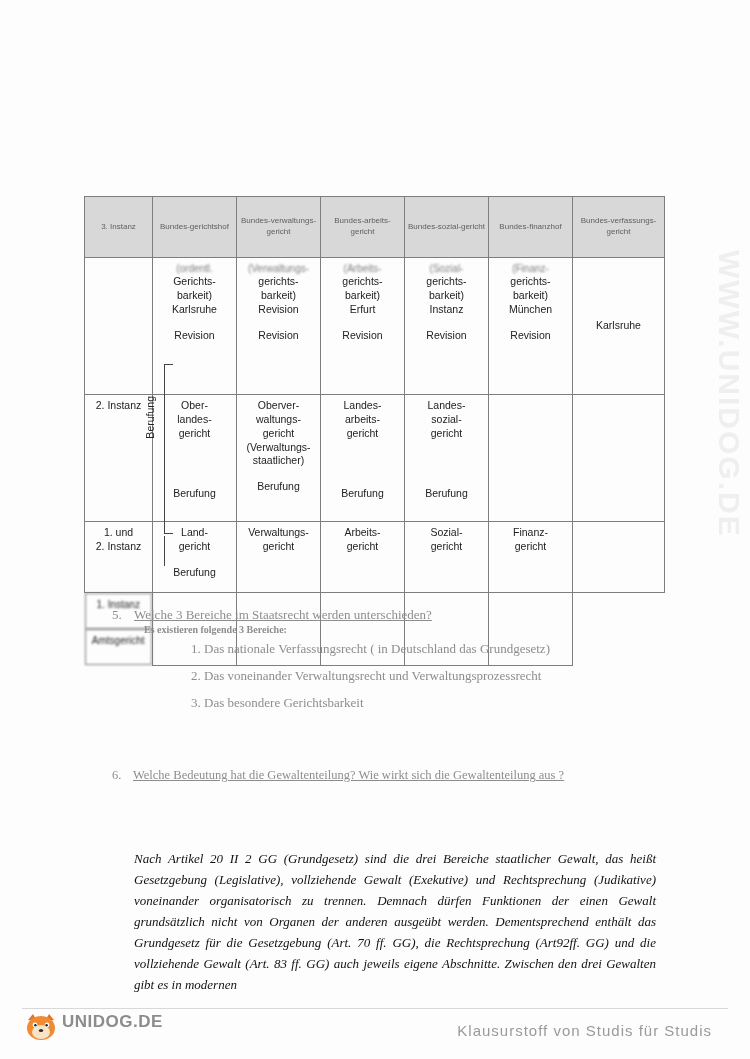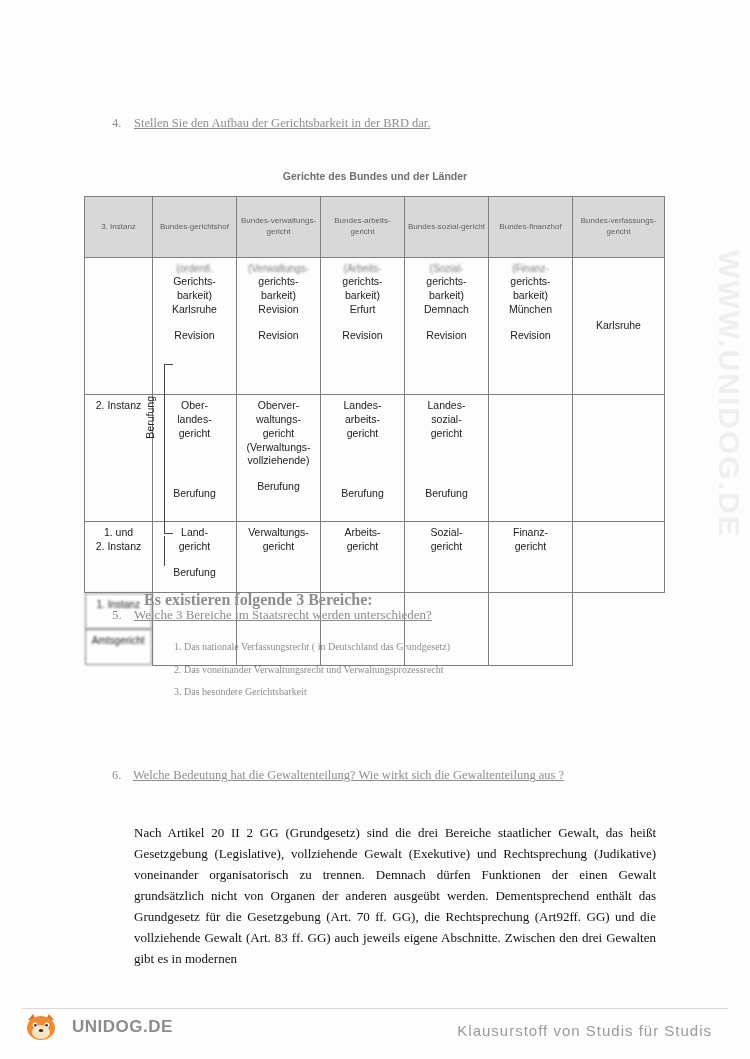--- a/index.html
+++ b/index.html
@@ -157,30 +157,30 @@
     left: 112px;
     top: 607px;
     width: 570px;
     font-size: 13px;
   }
   .q5 .num { display: inline-block; width: 22px; }
   .q5 .txt { text-decoration: underline; }
   .q5-sub {
     position: absolute;
     left: 144px;
-    top: 591px;
-    font-size: 16px;
+    top: 624px;
+    font-size: 10px;
     font-weight: bold;
   }
   .q5-list {
     position: absolute;
-    left: 162px;
+    left: 182px;
     top: 640px;
     width: 500px;
-    font-size: 10px;
+    font-size: 13px;
   }
   .q5-list ol {
     margin: 0;
     padding-left: 22px;
   }
   .q5-list li {
     margin-bottom: 8px;
     line-height: 1.45;
   }
 
@@ -192,43 +192,44 @@
     width: 545px;
     font-size: 12.5px;
     line-height: 1.45;
   }
   .q6 .num { position: absolute; left: 0; top: 0; }
   .q6 .txt { display: block; margin-left: 21px; text-decoration: underline; }
 
   .answer {
     position: absolute;
     left: 134px;
-    top: 822px;
+    top: 848px;
     width: 522px;
     font-size: 13px;
     line-height: 1.62;
     text-align: justify;
     color: #111;
+    font-style: italic;
   }
 
   
   .footer-line {
     position: absolute;
     left: 22px;
     right: 22px;
     top: 1008px;
     border-top: 1px solid #d8d8d8;
   }
   .logo {
     position: absolute;
     left: 24px;
     top: 1012px;
     display: flex;
-    align-items: center;
-    gap: 14px;
+    align-items: flex-start;
+    gap: 4px;
   }
   .logo .fox {
     width: 34px; height: 30px;
     position: relative;
   }
   .logo-text {
     font-family: "Liberation Sans", sans-serif;
     font-size: 17px;
     font-weight: bold;
     color: #8c8c8c;
@@ -244,25 +245,21 @@
     letter-spacing: 1px;
   }
 </style>
 </head>
 <body>
 
 <div class="page">
 
   <div class="watermark">WWW.UNIDOG.DE</div>
 
-  <div class="q4">
-    <span class="num faded">4.</span><span class="txt faded">Stellen Sie den Aufbau der Gerichtsbarkeit in der BRD dar.</span>
-  </div>
-
-  <div class="tbl-title">Gerichte des Bundes und der Länder</div>
+
 
   <div class="tbl-wrap">
     <table class="court">
       <colgroup>
         <col class="col-a">
           <col class="col-b">
           <col class="col-c">
           <col class="col-d">
           <col class="col-e">
           <col class="col-f">
@@ -304,21 +301,21 @@
             <span>gerichts-</span>
             <span>barkeit)</span>
             <span>Erfurt</span>
             <span class="gap"></span>
             <span>Revision</span>
           </td>
           <td class="cell-lines">
             <span class="cut-top">(Sozial-</span>
             <span>gerichts-</span>
             <span>barkeit)</span>
-            <span>Demnach</span>
+            <span>Instanz</span>
             <span class="gap"></span>
             <span>Revision</span>
           </td>
           <td class="cell-lines">
             <span class="cut-top">(Finanz-</span>
             <span>gerichts-</span>
             <span>barkeit)</span>
             <span>München</span>
             <span class="gap"></span>
             <span>Revision</span>
@@ -335,21 +332,21 @@
             <span>landes-</span>
             <span>gericht</span>
             <span class="gap-xl"></span>
             <span>Berufung</span>
           </td>
           <td class="cell-lines">
             <span>Oberver-</span>
             <span>waltungs-</span>
             <span>gericht</span>
             <span>(Verwaltungs-</span>
-            <span>vollziehende)</span>
+            <span>staatlicher)</span>
             <span class="gap"></span>
             <span>Berufung</span>
           </td>
           <td class="cell-lines">
             <span>Landes-</span>
             <span>arbeits-</span>
             <span>gericht</span>
             <span class="gap-xl"></span>
             <span>Berufung</span>
           </td>

